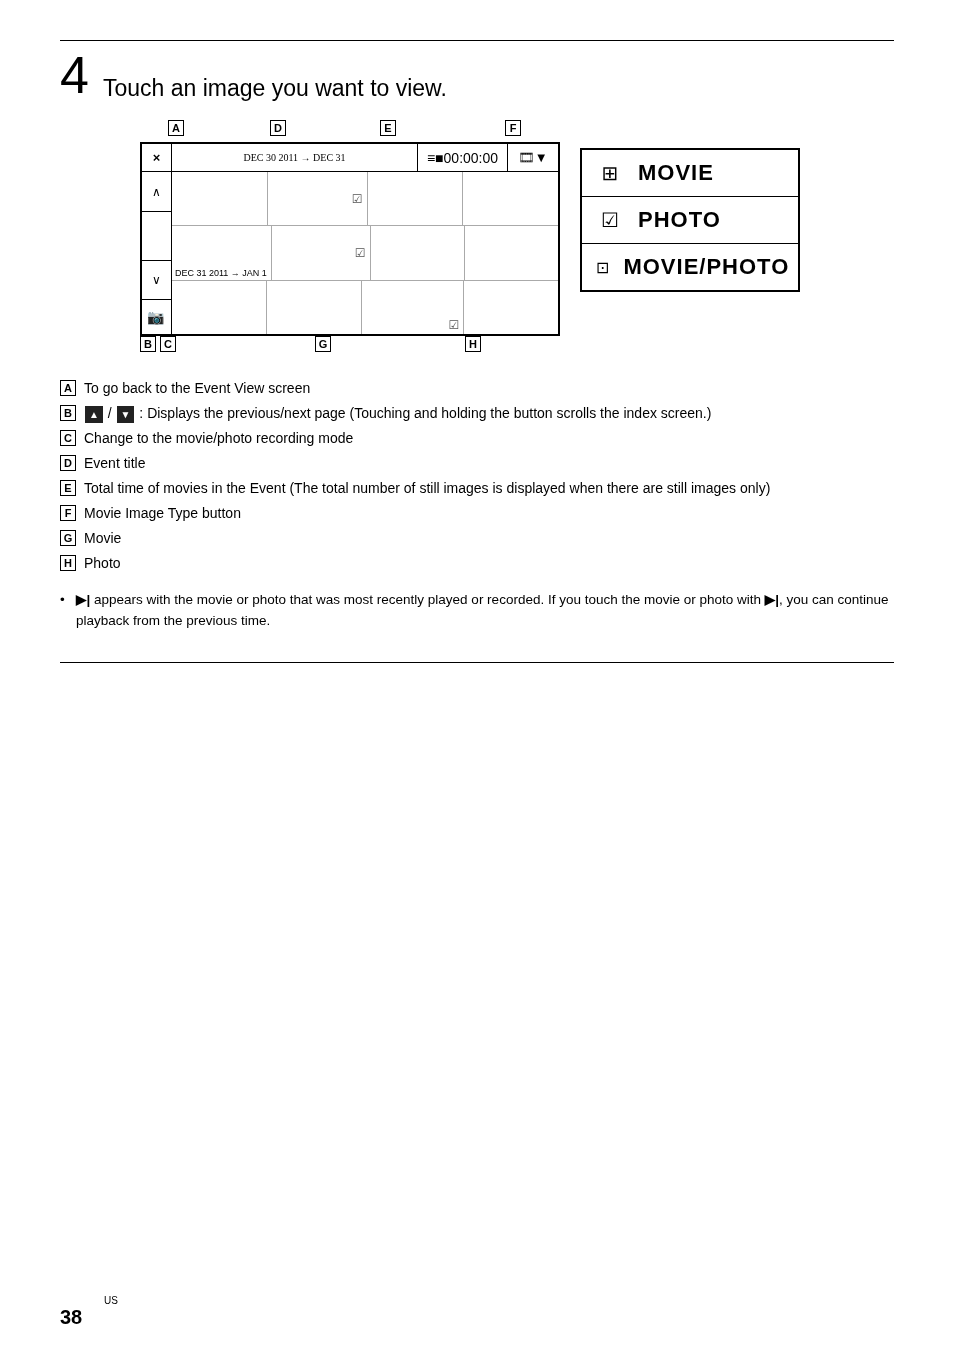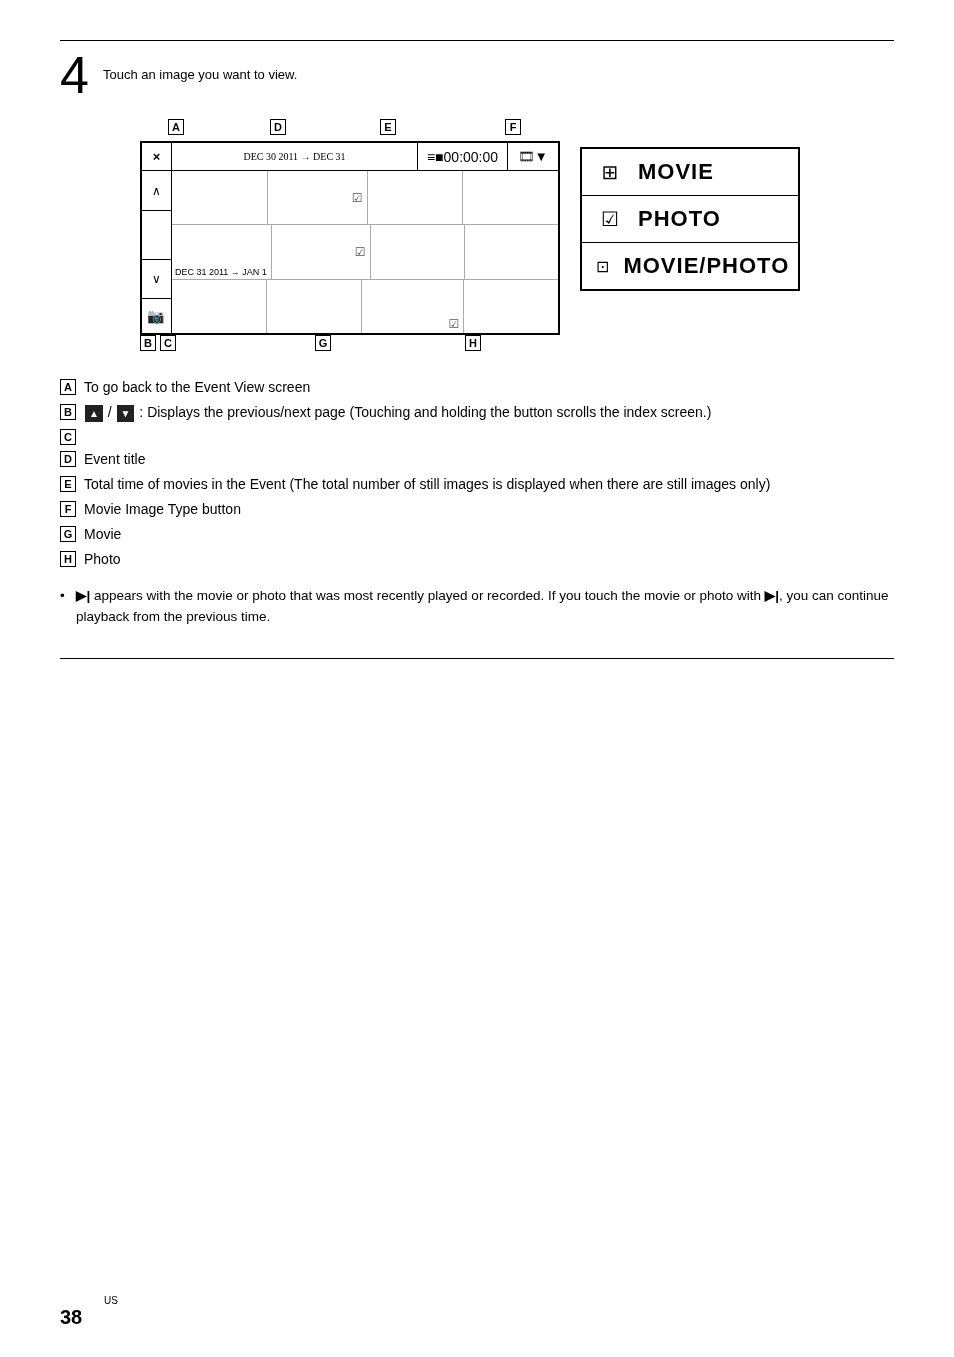--- a/index.html
+++ b/index.html
@@ -33,23 +33,23 @@
 
     .step-number {
       font-size: 52px;
       font-weight: 300;
       line-height: 1;
       margin-right: 14px;
       margin-top: -10px;
     }
 
     .step-title {
-      font-size: 13px;
+      font-size: 23px;
       font-weight: 400;
-      margin-top: 8px;
+      margin-top: 16px;
     }
 
     
     .diagram-area {
       display: flex;
       align-items: flex-start;
       margin-bottom: 20px;
       margin-left: 80px;
     }
 
@@ -388,20 +388,21 @@
       <span>To go back to the Event View screen</span>
     </li>
     <li>
       <span class="lbl-box">B</span>
       <span>
         <span class="nav-btn">▲</span> / <span class="nav-btn">▼</span> : Displays the previous/next page (Touching and holding the button scrolls the index screen.)
       </span>
     </li>
     <li>
       <span class="lbl-box">C</span>
+      <span>Change to the movie/photo recording mode</span>
     </li>
     <li>
       <span class="lbl-box">D</span>
       <span>Event title</span>
     </li>
     <li style="align-items:flex-start;">
       <span class="lbl-box">E</span>
       <span>Total time of movies in the Event (The total number of still images is displayed when there are still images only)</span>
     </li>
     <li>

